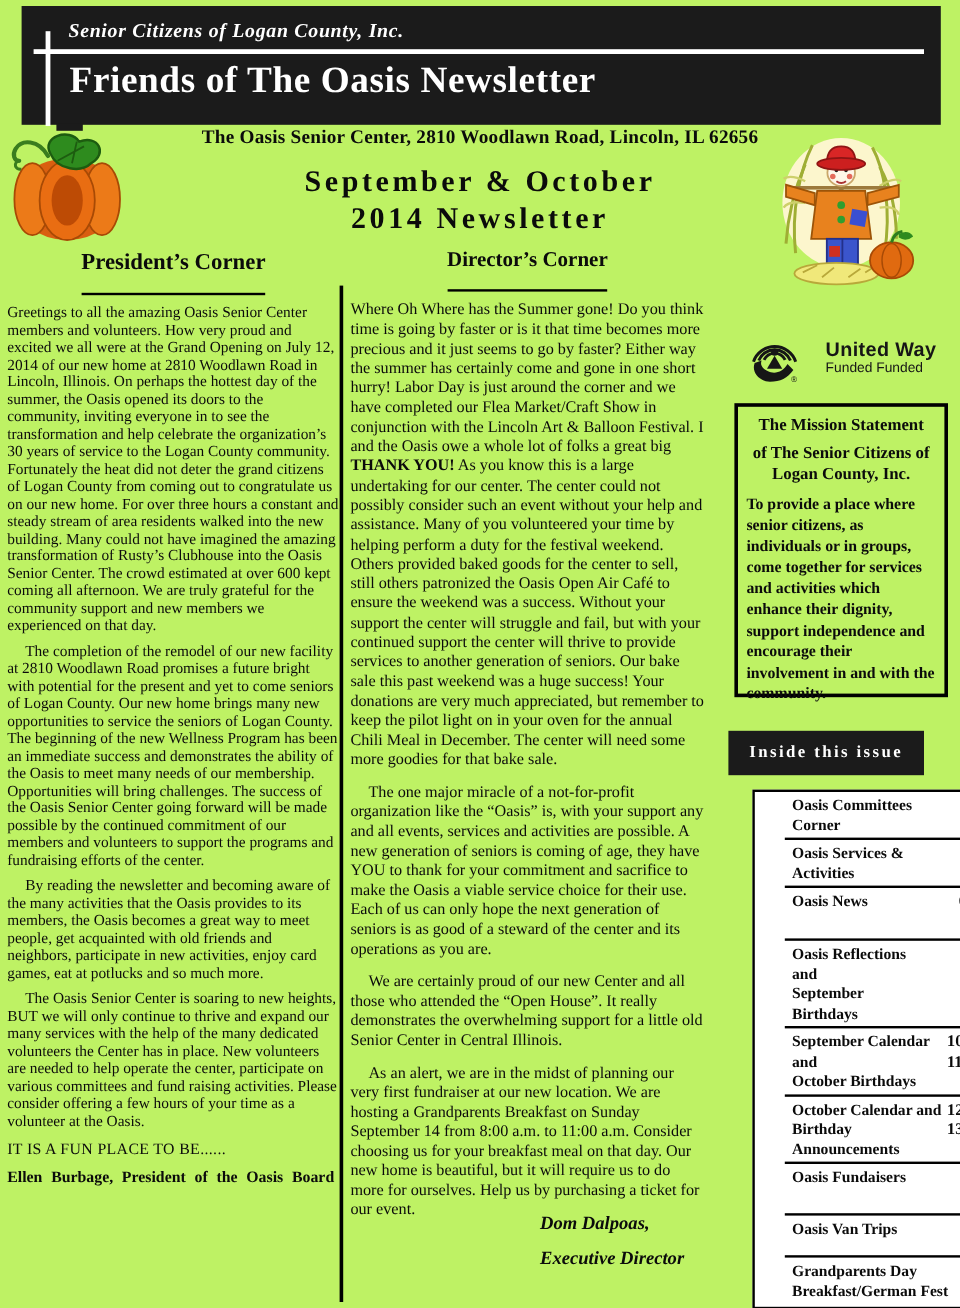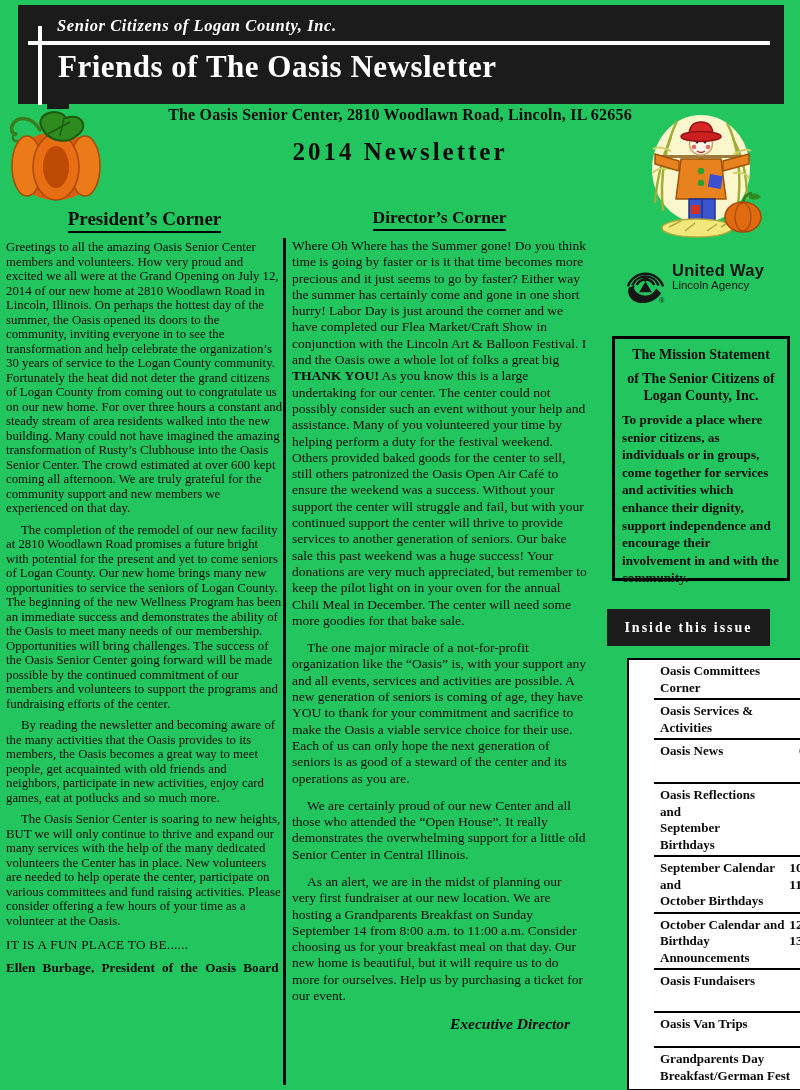--- a/index.html
+++ b/index.html
@@ -1,16 +1,16 @@
 <!DOCTYPE html>
 <html><head>
 <meta charset="utf-8">
 <style>
   html,body{margin:0;padding:0;background:#ffffff;}
-  .page{position:relative;width:800px;height:1090px;background:#22c55e;overflow:hidden;
+  .page{position:relative;width:800px;height:1090px;background:#bef264;overflow:hidden;
         font-family:"Liberation Serif",serif;color:#0b0b0b;}
 
   
   .masthead{position:absolute;left:18px;top:5px;width:766px;height:99px;background:#1b1b1b;}
   .masthead-org{position:absolute;left:39px;top:11px;color:#fff;font-style:italic;
                 font-weight:bold;font-size:16.5px;letter-spacing:.6px;}
   .masthead-hline{position:absolute;left:10px;right:14px;top:36px;height:4px;background:#fff;}
   .masthead-vline{position:absolute;left:20px;top:21px;width:4px;height:79px;background:#fff;}
   .masthead-title{position:absolute;left:40px;top:44px;color:#fff;font-weight:bold;
                   font-size:31px;letter-spacing:.5px;white-space:nowrap;}
@@ -24,39 +24,39 @@
   .pumpkin-img{position:absolute;left:6px;top:108px;width:100px;height:95px;}
   .scarecrow-img{position:absolute;left:637px;top:111px;width:138px;height:130px;}
 
   
   .col-president{position:absolute;left:6px;top:204px;width:277px;}
   .col-director{position:absolute;left:292px;top:202px;width:295px;}
   .col-divider{position:absolute;left:283px;top:238px;width:3px;height:847px;background:#000;}
 
   .col-heading{text-align:center;margin:0 0 7px 0;}
   .col-heading span{display:inline-block;font-weight:bold;border-bottom:2.5px solid #000;
-                    padding-bottom:1px;}
+                    padding-bottom:14px;}
   .col-president .col-heading span{font-size:19px;}
   .col-director .col-heading span{font-size:17.5px;}
 
   .body-p{margin:0 0 7px 0;font-size:12.8px;line-height:14.5px;text-align:left;}
   .body-p.dir{font-size:13.5px;line-height:16.3px;margin-bottom:11px;}
   .body-p.ind{text-indent:15px;}
   .fun-line{margin:9px 0 7px 0;font-size:13.2px;letter-spacing:.3px;}
   .closing-p{margin:0 0 9px 0;font-size:12.8px;line-height:14.5px;text-indent:10px;}
   .president-sig{font-weight:bold;font-size:13.2px;word-spacing:4px;}
 
   .director-sig-name{font-weight:bold;font-style:italic;font-size:15.5px;
                      padding-left:158px;margin-top:-16px;}
   .director-sig-title{font-weight:bold;font-style:italic;font-size:15.5px;
                       padding-left:158px;margin-top:11px;}
 
   
-  .unitedway{position:absolute;left:624px;top:262px;width:165px;height:46px;
-             display:flex;gap:5px;}
+  .unitedway{position:absolute;left:624px;top:275px;width:165px;height:46px;
+             display:flex;align-items:center;gap:21px;}
   .uw-icon{width:43px;height:43px;flex:0 0 auto;}
   .uw-name{font-family:"Liberation Sans",sans-serif;font-weight:bold;font-size:16.5px;
            letter-spacing:.3px;line-height:17px;color:#161616;}
   .uw-tag{font-family:"Liberation Sans",sans-serif;font-size:11.5px;color:#161616;
           line-height:12px;}
 
   .mission-box{position:absolute;left:612px;top:336px;width:178px;height:245px;
                border:3.5px solid #000;box-sizing:border-box;padding:6px 7px 0 7px;}
   .mission-t1{text-align:center;font-weight:bold;font-size:14px;margin:2px 0 8px 0;}
   .mission-t2{text-align:center;font-weight:bold;font-size:14px;line-height:16.5px;margin:0;}
@@ -83,20 +83,21 @@
     <div class="masthead-hline"></div>
     <div class="masthead-vline"></div>
     <div class="masthead-org">Senior Citizens of Logan County, Inc.</div>
     <div class="masthead-title">Friends of The Oasis Newsletter</div>
   </div>
   <div class="masthead-notch"></div>
 
   <div class="address">The Oasis Senior Center,  2810 Woodlawn Road,  Lincoln, IL  62656</div>
 
   <div class="issue-title">
+    <div>September &amp; October</div>
     <div>2014 Newsletter</div>
   </div>
 
   <svg class="pumpkin-img" viewBox="0 0 100 95">
     <path d="M34 22 C26 8 12 8 7 16 C4 21 6 26 10 26" stroke="#3a7d1e" stroke-width="3.5" fill="none" stroke-linecap="round"></path>
     <path d="M10 26 c-5 1 -4 8 2 7" stroke="#3a7d1e" stroke-width="2.5" fill="none"></path>
     <ellipse cx="50" cy="58" rx="43" ry="34" fill="#d95f10"></ellipse>
     <ellipse cx="21" cy="58" rx="15" ry="30" fill="#ec7a18" stroke="#a84a05" stroke-width="1.5"></ellipse>
     <ellipse cx="79" cy="58" rx="15" ry="30" fill="#ec7a18" stroke="#a84a05" stroke-width="1.5"></ellipse>
     <ellipse cx="50" cy="59" rx="23" ry="33" fill="#e96d12" stroke="#a84a05" stroke-width="1.5"></ellipse>
@@ -162,36 +163,37 @@
   <div class="col-director">
     <h2 class="col-heading">
       <span>Director’s Corner</span>
     </h2>
     <div>
         <p class="body-p dir"><span>Where Oh Where has the Summer gone! Do you think time is going by faster or is it that time becomes more precious and it just seems to go by faster? Either way the summer has certainly come and gone in one short hurry! Labor Day is just around the corner and we have completed our Flea Market/Craft Show in conjunction with the Lincoln Art &amp; Balloon Festival. I and the Oasis owe a whole lot of folks a great big </span><b>THANK YOU!</b><span>  As you know this is a large  undertaking for our center.  The center could not possibly consider such an event without your help and assistance. Many of you volunteered your time by helping perform a duty for the festival weekend. Others provided baked goods for the center to sell, still others patronized the Oasis Open Air Café to ensure the weekend was a success. Without your support the center will struggle and fail, but with your continued support the center will thrive to provide services to another generation of seniors. Our bake sale this past weekend was a huge success!  Your donations are very much appreciated, but remember to keep the pilot light on in your oven for the annual Chili Meal in December. The center will need some more goodies for that bake sale.</span></p>
         <p class="body-p dir ind"><span>The one major miracle of a not-for-profit organization like the “Oasis” is, with your support any and all events, services and activities are possible. A new generation of seniors is coming of age, they have YOU to thank for your commitment and sacrifice to make  the Oasis a viable service choice for their use. Each of us can only hope the next generation of  seniors is as good of a steward of  the center and its operations as you are.</span></p>
         <p class="body-p dir ind"><span>We are certainly proud of our new Center and all those who attended the “Open House”. It really demonstrates the overwhelming support for a little old Senior Center in Central Illinois.</span></p>
         <p class="body-p dir ind"><span>As an alert, we are in the midst of planning our very first fundraiser at our new location. We are hosting a Grandparents Breakfast on Sunday September 14 from 8:00 a.m. to 11:00 a.m. Consider choosing us for your breakfast meal on that day. Our new home is beautiful, but it will require us to do more for ourselves. Help us by purchasing a ticket for our event.</span></p>
       </div>
+    <div class="director-sig-name">Dom Dalpoas,</div>
     <div class="director-sig-title">Executive Director</div>
   </div>
 
   <div class="unitedway">
     <svg class="uw-icon" viewBox="0 0 44 44">
       <path d="M4 25 A19 19 0 0 1 40 25" stroke="#161616" stroke-width="2.5" fill="none"></path>
       <path d="M8.5 24 A14.5 14.5 0 0 1 35.5 24" stroke="#161616" stroke-width="2.5" fill="none"></path>
       <path d="M13 23.5 A10 10 0 0 1 31 23.5" stroke="#161616" stroke-width="2.5" fill="none"></path>
       <circle cx="22" cy="17" r="3" fill="#161616"></circle>
       <path d="M22 20 L15.5 31 L28.5 31 Z" fill="#161616"></path>
       <path d="M5 26 C2 34 9 42 18 42 C27 42 33 39 38 32 L33 27 C29 34 22 36 16 33 C11 30.5 9.5 27 11 24 Z" fill="#161616"></path>
       <text x="36" y="42" font-size="7" fill="#161616" font-family="Liberation Sans, sans-serif">®</text>
     </svg>
     <div>
       <div class="uw-name">United Way</div>
-      <div class="uw-tag">Lincoln Agency</div>
+      <div class="uw-tag">Funded Funded</div>
     </div>
   </div>
 
   <div class="mission-box">
     <div class="mission-t1">The Mission Statement</div>
     <div class="mission-t2">of  The Senior Citizens of</div>
     <div class="mission-t2">Logan County, Inc.</div>
     <div class="mission-body">To provide a place where senior citizens, as individuals or in groups, come together for services and activities which enhance their dignity, support independence and encourage their involvement in and with the community.</div>
   </div>
 

